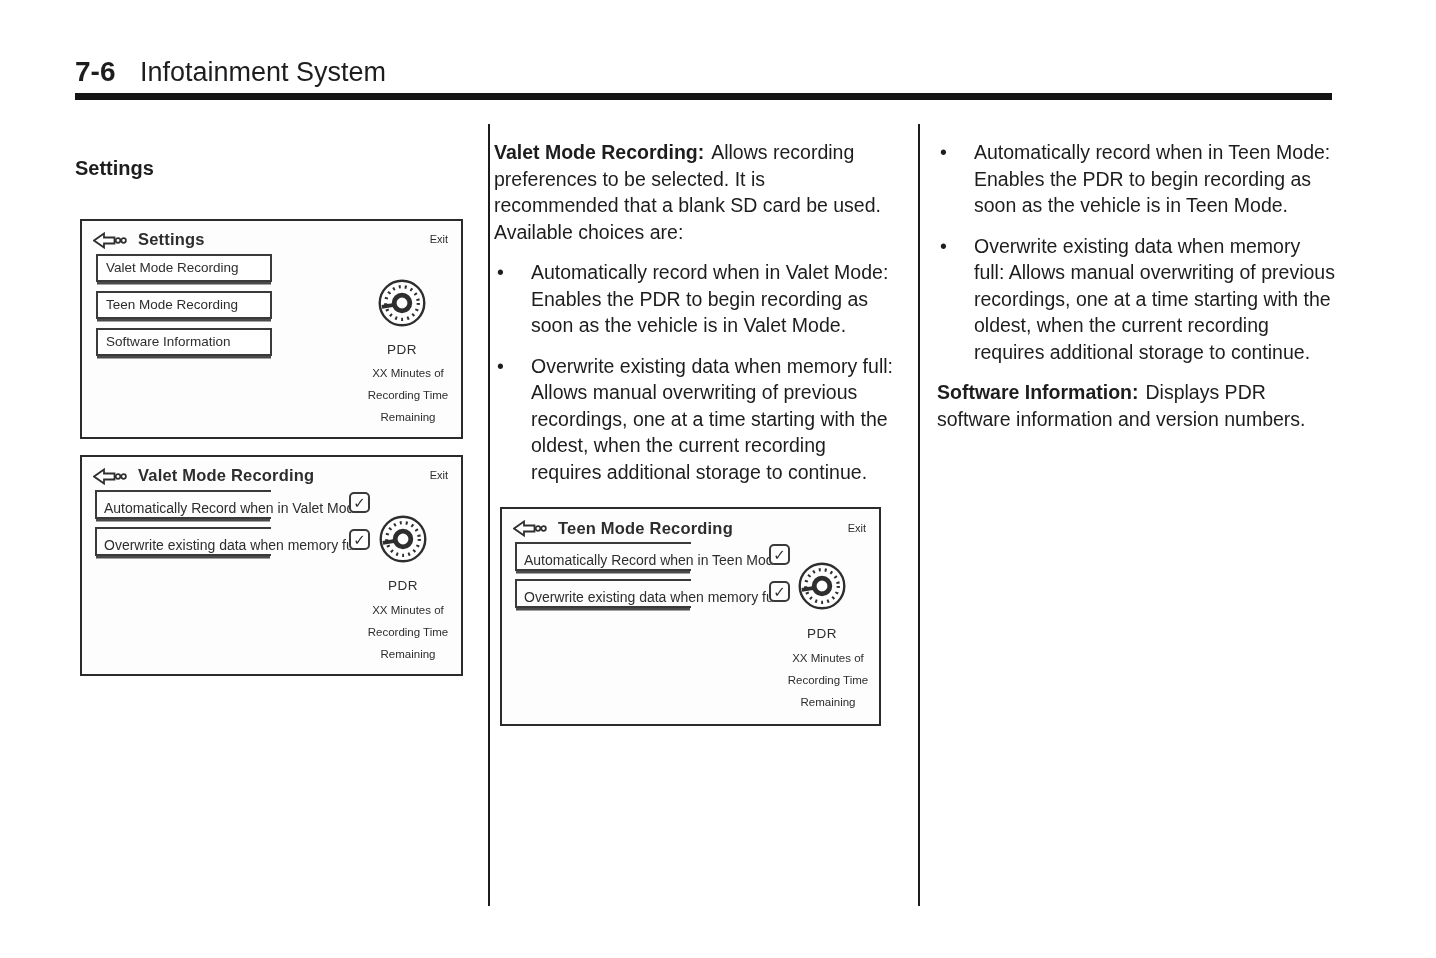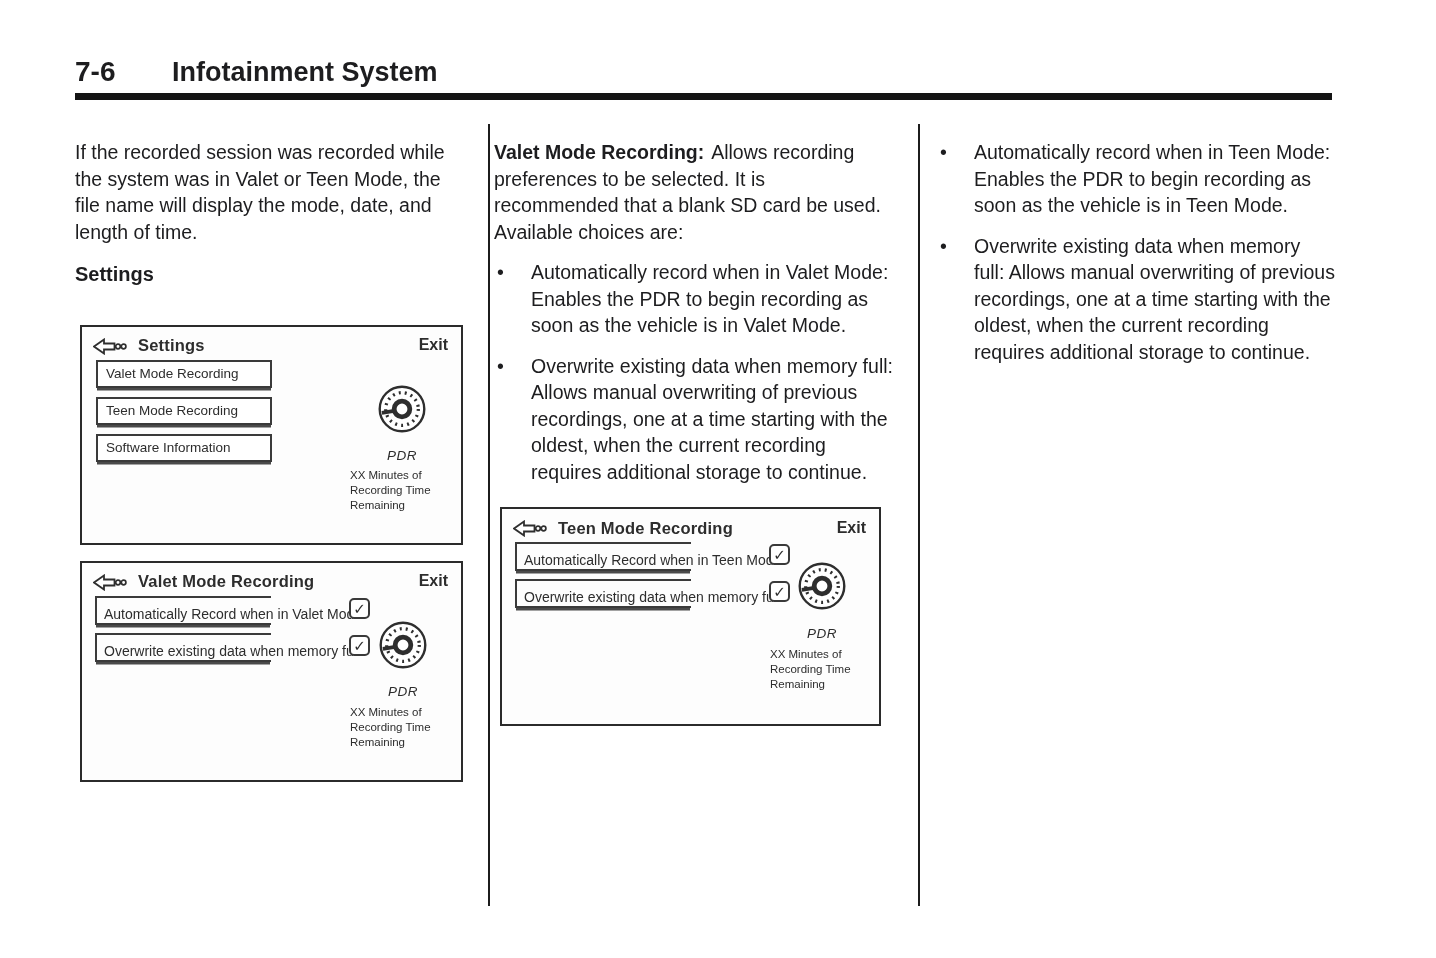--- a/index.html
+++ b/index.html
@@ -8,21 +8,21 @@
     width: 1436px; height: 958px;
     position: relative;
     font-family: "Liberation Sans", "DejaVu Sans", sans-serif;
     color: #1d1d1f;
     overflow: hidden;
   }
 
   
   .page-header { position: absolute; left: 75px; top: 56px; width: 1257px; }
   .page-num  { font-size: 28px; font-weight: bold; display: inline-block; }
-  .chap-title{ font-size: 27px; font-weight: bold; display: inline-block; margin-left: 52px; }
+  .chap-title{ font-size: 27px; font-weight: normal; display: inline-block; margin-left: 20px; }
   .header-rule { position: absolute; left: 75px; top: 93px; width: 1257px; height: 7px; background: #141414; }
 
   
   .col { position: absolute; top: 139px; font-size: 19.5px; line-height: 26.5px; }
   .col-1 { left: 75px;  width: 394px; }
   .col-2 { left: 494px; width: 399px; }
   .col-3 { left: 937px; width: 398px; }
   .col-divider { position: absolute; top: 124px; width: 2px; height: 782px; background: #1c1c1c; }
   .divider-1 { left: 488px; }
   .divider-2 { left: 918px; }
@@ -41,21 +41,21 @@
     background: #fdfdfd;
     color: #2d2d2d;
   }
   .fig-1 { width: 383px; height: 220px; margin: 37px 0 14px 5px; }
   .fig-2 { width: 383px; height: 221px; margin: 16px 0 0 5px; }
   .fig-3 { width: 381px; height: 219px; margin: 22px 0 0 6px; }
 
   .fig-head { position: absolute; top: 7px; left: 11px; right: 13px; height: 24px; display: flex; align-items: center; }
   .back-ic { flex: none; width: 36px; height: 17px; margin-top: 1px; }
   .fig-title { font-size: 16.5px; font-weight: bold; margin-left: 9px; letter-spacing: 0.2px; white-space: nowrap; }
-  .fig-exit  { font-size: 16px; font-weight: bold; margin-left: auto; }
+  .fig-exit  { font-size: 11px; font-weight: normal; margin-left: auto; }
 
   
   .btn-stack { position: absolute; top: 33px; left: 14px; width: 176px; }
   .scr-btn {
     height: 28px; margin-bottom: 9px;
     border: 2px solid #3a3a3a;
     box-shadow: 0 3.5px 0 -1px #4a4a4a;
     font-size: 13.5px; line-height: 24px;
     padding-left: 8px; white-space: nowrap;
     background: #fff;
@@ -73,47 +73,46 @@
   .opt-label { position: absolute; left: 9px; top: 5px; font-size: 14px; white-space: nowrap; }
   .cbx {
     position: absolute; left: 254px; top: 2px;
     width: 21px; height: 21px;
     border: 2px solid #3a3a3a; border-radius: 5px;
     font-size: 15px; font-weight: bold; line-height: 18px;
     text-align: center; color: #2d2d2d; background: #fff;
   }
 
   
-  .gauge-wrap { position: absolute; width: 56px; text-align: center; font-style: italic; }
+  .gauge-wrap { position: absolute; width: 56px; text-align: center; }
   .fig-1 .gauge-wrap { left: 292px; top: 57px; }
   .fig-2 .gauge-wrap { left: 293px; top: 57px; }
   .fig-3 .gauge-wrap { left: 292px; top: 52px; }
   .gauge-label { font-size: 13.5px; margin-top: 3px; letter-spacing: 0.5px; }
   .remaining {
     position: absolute; width: 116px;
-    font-size: 11.5px; line-height: 15px; 
+    font-size: 11.5px; line-height: 22px; text-align: center;
   }
   .fig-1 .remaining { left: 268px; top: 141px; }
   .fig-2 .remaining { left: 268px; top: 142px; }
   .fig-3 .remaining { left: 268px; top: 138px; }
 </style>
 </head>
 <body>
 
 <div class="page-header">
   <span class="page-num">7-6</span>
   <span class="chap-title">Infotainment System</span>
 </div>
 <div class="header-rule"></div>
 
 <div class="col-divider divider-1"></div>
 <div class="col-divider divider-2"></div>
 
 <div class="col col-1">
-  <p class="body">If the recorded session was recorded while the system was in Valet or Teen Mode, the file name will display the mode, date, and length of time.</p>
   <h3 class="subhead">Settings</h3>
 
   <div class="fig fig-1">
     <div class="fig-head">
       <svg class="back-ic" viewBox="0 0 36 17">
         <path d="M1,8.5 L11,1.5 L11,5.5 L21.5,5.5 L21.5,11.5 L11,11.5 L11,15.5 Z" fill="#fff" stroke="#2e2e2e" stroke-width="1.8"></path>
         <circle cx="25" cy="8.5" r="2.3" fill="none" stroke="#2e2e2e" stroke-width="1.7"></circle>
         <circle cx="30.6" cy="8.5" r="2.3" fill="none" stroke="#2e2e2e" stroke-width="1.7"></circle>
       </svg>
       <span class="fig-title">Settings</span>
@@ -223,14 +222,15 @@
 
   <div class="bullet">
     <span class="dot">•</span>
     <span class="bullet-text">Automatically record when in Teen Mode: Enables the PDR to begin recording as soon as the vehicle is in Teen Mode.</span>
   </div>
   <div class="bullet">
     <span class="dot">•</span>
     <span class="bullet-text">Overwrite existing data when memory full: Allows manual overwriting of previous recordings, one at a time starting with the oldest, when the current recording requires additional storage to continue.</span>
   </div>
 
+  <p class="body"><span class="runin">Software Information:</span><span>Displays PDR software information and version numbers.</span></p>
 
 </div>
 
 </body></html>

